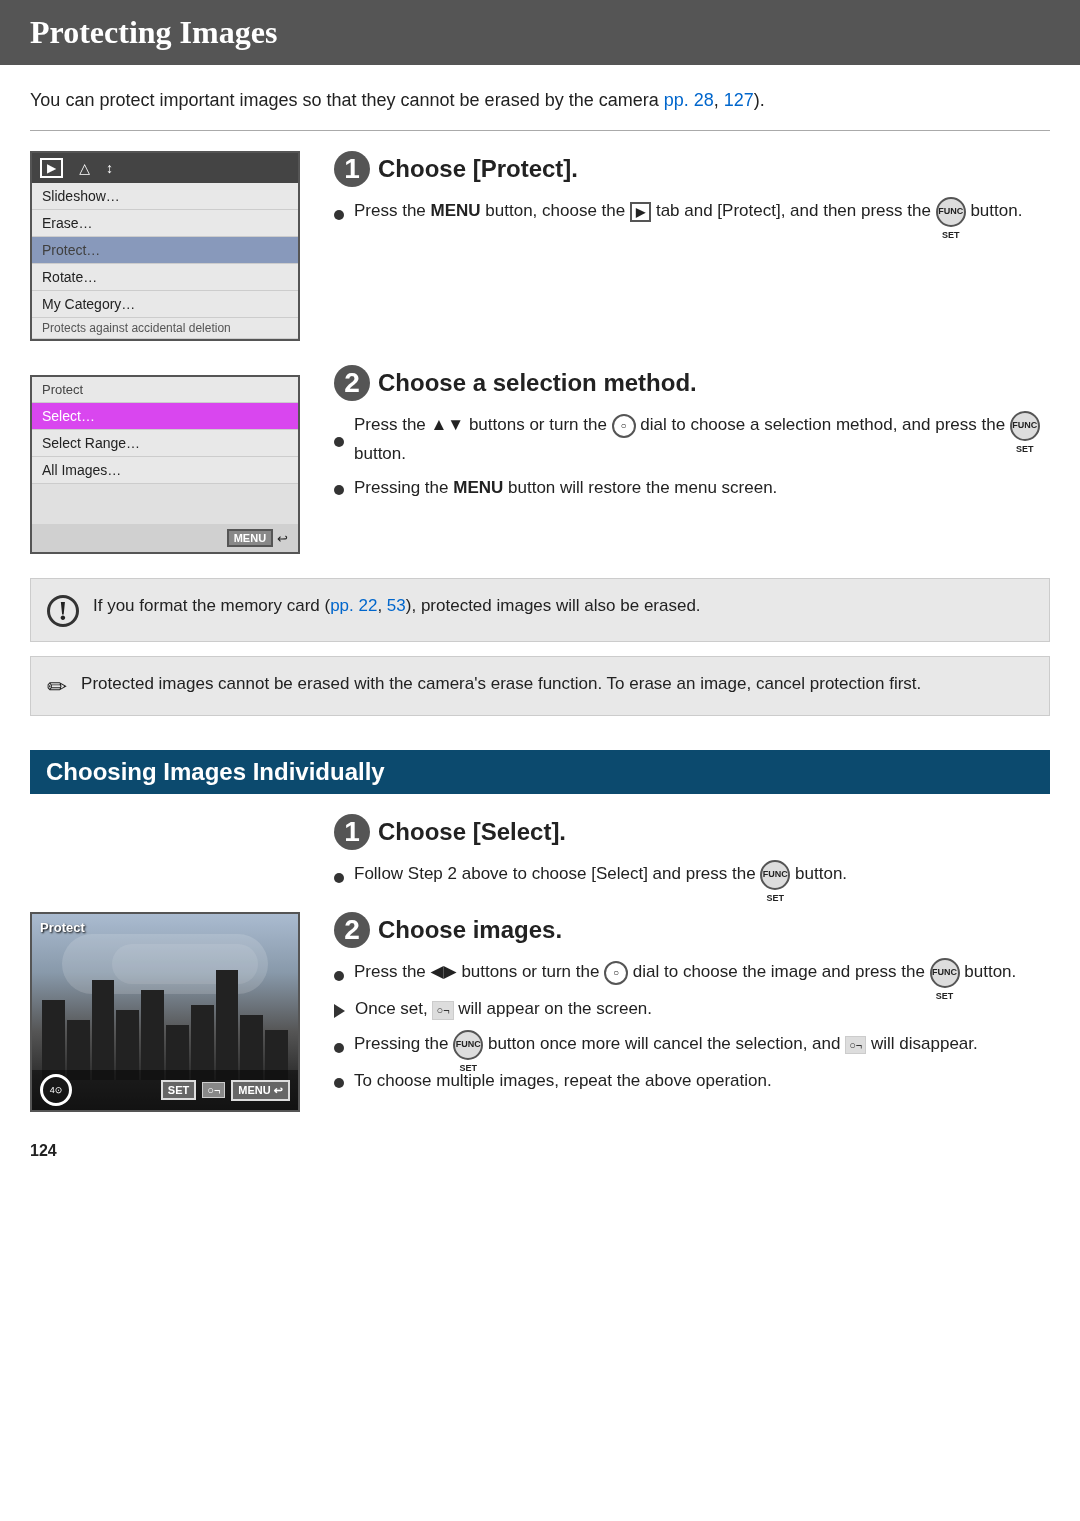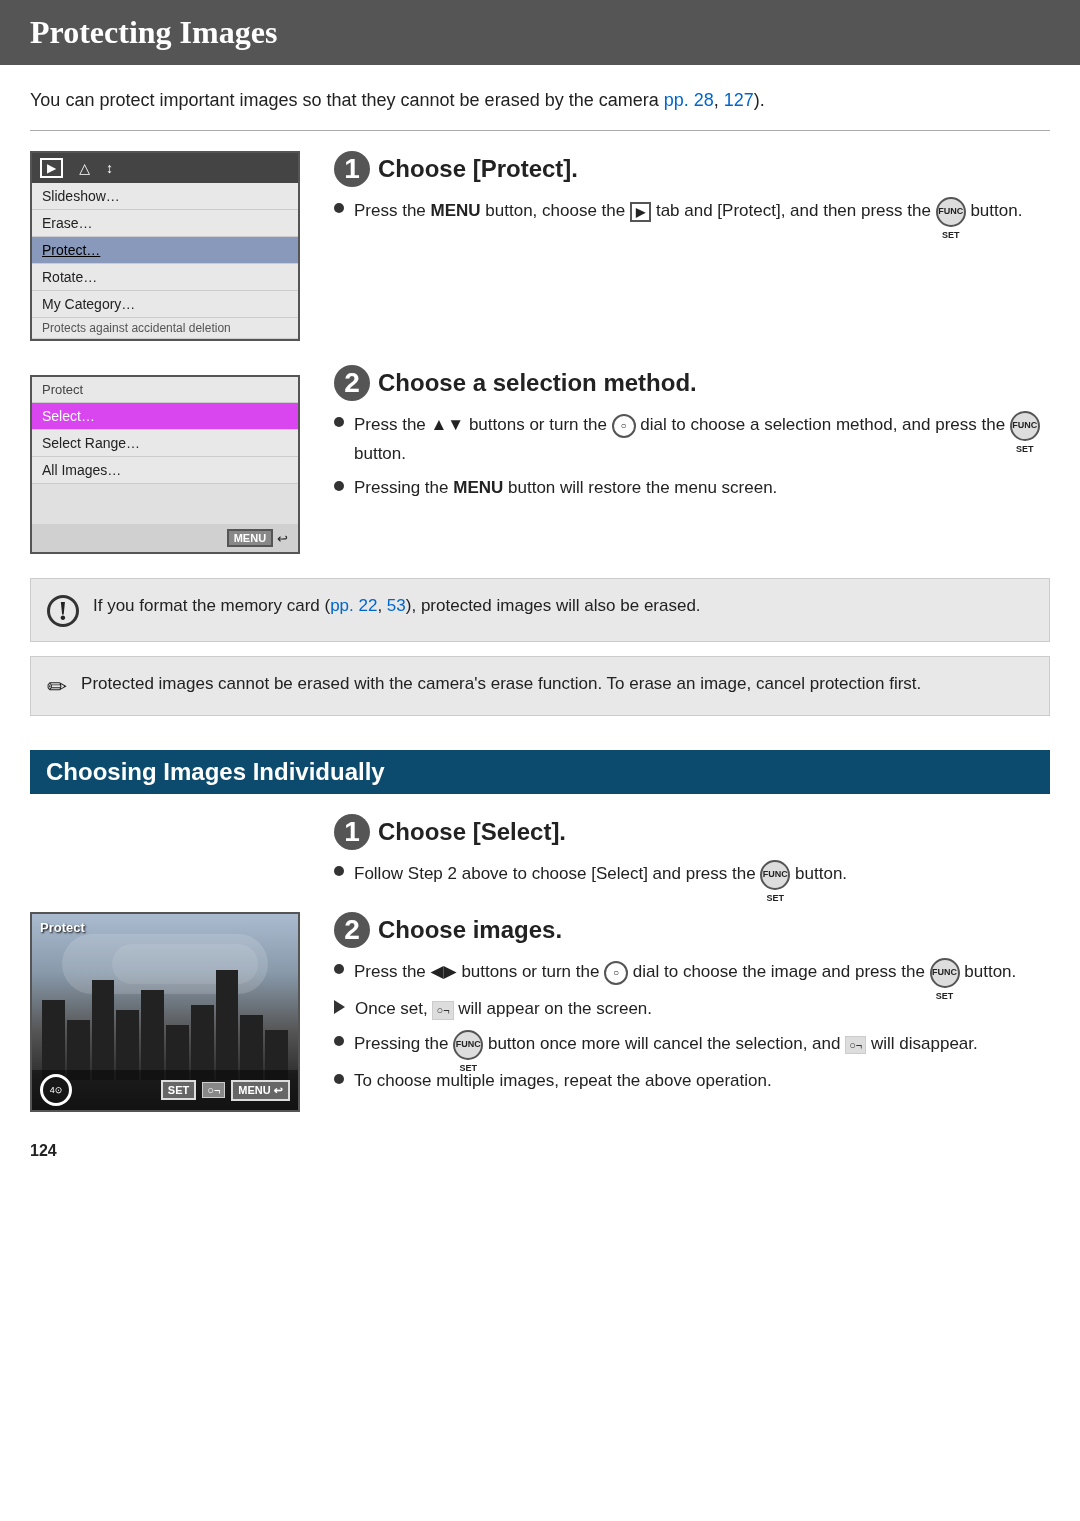--- a/index.html
+++ b/index.html
@@ -81,21 +81,21 @@
       align-items: center;
     }
 
     
     .bullet-list {
       list-style: none;
       padding: 0;
     }
     .bullet-list li {
       display: flex;
-      align-items: flex-start;
+      align-items: center;
       margin-bottom: 8px;
       font-size: 17px;
       line-height: 1.5;
     }
     .bullet-circle {
       display: inline-block;
       width: 10px;
       height: 10px;
       background: #333;
       border-radius: 50%;
@@ -141,22 +141,21 @@
       gap: 3px;
     }
     .camera-menu-item {
       padding: 5px 10px;
       border-bottom: 1px solid #ccc;
       color: #222;
       font-size: 14px;
     }
     .camera-menu-item.selected {
       background: #8899bb;
-      color: #000000;
-      text-decoration: underline;
+      color: #404040;
     }
     .camera-menu-item.small-text {
       font-size: 12px;
       color: #555;
       padding: 3px 10px;
     }
 
     
     .camera-menu2 {
       border: 2px solid #555;

